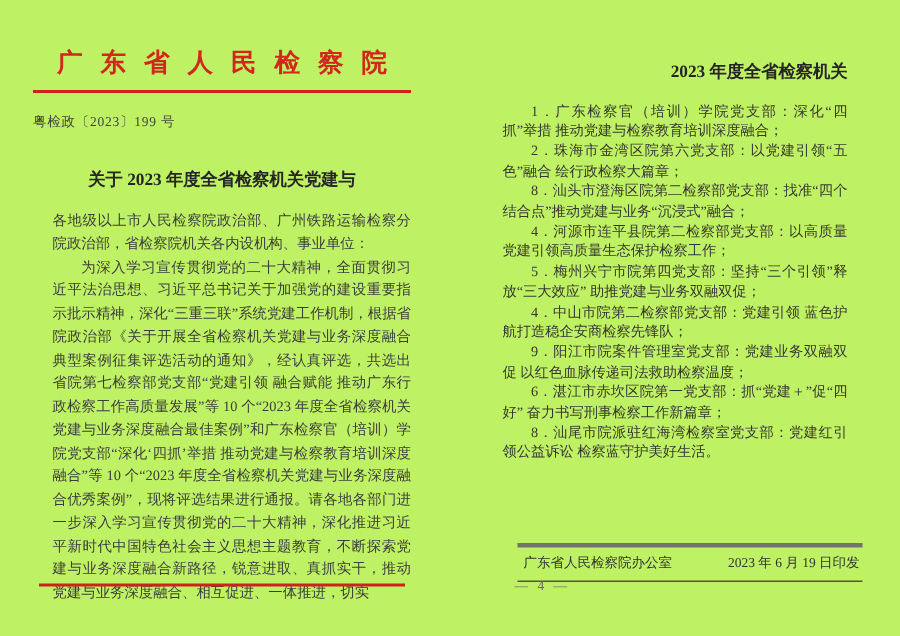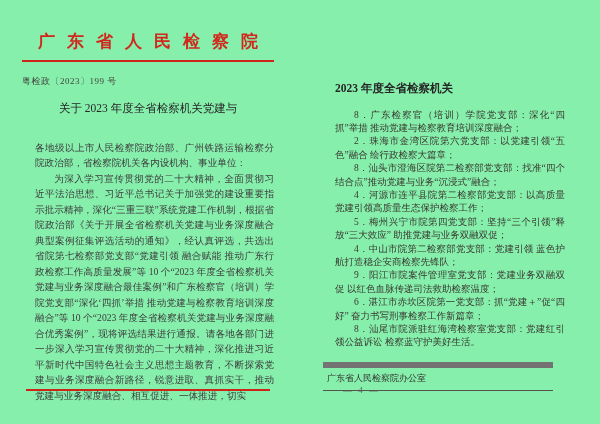--- a/index.html
+++ b/index.html
@@ -1,42 +1,42 @@
 <!DOCTYPE html>
 <html><head>
 <meta charset="utf-8">
 <style>
   html,body { margin:0; padding:0; background:#ffffff; }
   .canvas {
-    position:relative; width:600px; height:424px; background:#86efac;
+    position:relative; width:600px; height:424px; background:#bef264;
     overflow:hidden; font-family:"Liberation Serif","DejaVu Serif",serif;
     color:#3a3a3a;
   }
 
   
   .left-page { position:absolute; left:22px; top:30px; width:252px; }
   .org-name {
     text-align:center; font-weight:bold; font-size:17px;
     letter-spacing:12px; padding-left:12px; color:#d0281c; white-space:nowrap;
   }
   .rule-red { height:2px; background:#cd2419; margin-top:7px; }
   .doc-number { margin-top:13px; text-align:left; font-size:9px; color:#45443e; letter-spacing:0.5px; }
-  .doc-title { margin-top:12px; text-align:center; font-weight:normal; font-size:11.5px; line-height:16.5px; color:#262626; }
-  .body-block { margin-top:23px; padding-left:13px; font-size:9.6px; line-height:15.5px; text-align:justify; color:#3c3c3c; }
+  .doc-title { margin-top:24px; text-align:center; font-weight:bold; font-size:11.5px; line-height:16.5px; color:#262626; }
+  .body-block { margin-top:11px; padding-left:13px; font-size:9.6px; line-height:15.5px; text-align:justify; color:#3c3c3c; }
   .paragraph { text-indent:2em; margin-top:0; }
   .bottom-rule { position:absolute; left:26px; top:389px; width:244px; height:2px; background:#cd2419; }
 
   
   .right-page { position:absolute; left:335px; top:40px; width:230px; }
-  .case-title { text-align:left; font-weight:bold; font-size:11.5px; line-height:16.5px; color:#262626;margin-top:40px; }
+  .case-title { text-align:right; font-weight:bold; font-size:11.5px; line-height:16.5px; color:#262626; }
   .case-list { margin-top:12px; font-size:9.5px; line-height:13.4px; text-align:justify; color:#38372f; }
   .case-item { margin:0; text-indent:2em; }
   .colophon {
-    position:absolute; left:323px; top:362px; width:230px;
-    border-top:6px solid #737373; border-bottom:1px solid #55534e;
+    position:absolute; left:345px; top:362px; width:230px;
+    border-top:3px solid #737373; border-bottom:1px solid #55534e;
   }
   .colophon-row {
     display:flex; justify-content:space-between; align-items:center;
     padding:4px 2px 5px 4px; font-size:9px; color:#33322e;
   }
   .page-number { position:absolute; left:343px; top:385px; font-size:9px; color:#6a6a66; letter-spacing:2px; }
 </style>
 </head>
 <body>
 
@@ -54,32 +54,33 @@
       <p class="paragraph">为深入学习宣传贯彻党的二十大精神，全面贯彻习近平法治思想、习近平总书记关于加强党的建设重要指示批示精神，深化“三重三联”系统党建工作机制，根据省院政治部《关于开展全省检察机关党建与业务深度融合典型案例征集评选活动的通知》，经认真评选，共选出省院第七检察部党支部“党建引领 融合赋能 推动广东行政检察工作高质量发展”等 10 个“2023 年度全省检察机关党建与业务深度融合最佳案例”和广东检察官（培训）学院党支部“深化‘四抓’举措 推动党建与检察教育培训深度融合”等 10 个“2023 年度全省检察机关党建与业务深度融合优秀案例”，现将评选结果进行通报。请各地各部门进一步深入学习宣传贯彻党的二十大精神，深化推进习近平新时代中国特色社会主义思想主题教育，不断探索党建与业务深度融合新路径，锐意进取、真抓实干，推动党建与业务深度融合、相互促进、一体推进，切实</p>
     </div>
   </div>
   <div class="bottom-rule"></div>
 
   <div class="right-page">
     <div class="case-title">
       <div>2023 年度全省检察机关</div>
     </div>
     <div class="case-list">
-      <p class="case-item">8．广东检察官（培训）学院党支部：深化“四抓”举措 推动党建与检察教育培训深度融合；</p>
+      <p class="case-item">1．广东检察官（培训）学院党支部：深化“四抓”举措 推动党建与检察教育培训深度融合；</p>
       <p class="case-item">2．珠海市金湾区院第六党支部：以党建引领“五色”融合 绘行政检察大篇章；</p>
       <p class="case-item">8．汕头市澄海区院第二检察部党支部：找准“四个结合点”推动党建与业务“沉浸式”融合；</p>
       <p class="case-item">4．河源市连平县院第二检察部党支部：以高质量党建引领高质量生态保护检察工作；</p>
       <p class="case-item">5．梅州兴宁市院第四党支部：坚持“三个引领”释放“三大效应” 助推党建与业务双融双促；</p>
       <p class="case-item">4．中山市院第二检察部党支部：党建引领 蓝色护航打造稳企安商检察先锋队；</p>
       <p class="case-item">9．阳江市院案件管理室党支部：党建业务双融双促 以红色血脉传递司法救助检察温度；</p>
       <p class="case-item">6．湛江市赤坎区院第一党支部：抓“党建＋”促“四好” 奋力书写刑事检察工作新篇章；</p>
       <p class="case-item">8．汕尾市院派驻红海湾检察室党支部：党建红引领公益诉讼 检察蓝守护美好生活。</p>
     </div>
   </div>
 
   <div class="colophon">
     <div class="colophon-row">
       <span>广东省人民检察院办公室</span>
+      <span>2023 年 6 月 19 日印发</span>
     </div>
   </div>
   <div class="page-number">— 4 —</div>
 
 </div>
 
 </body></html>

